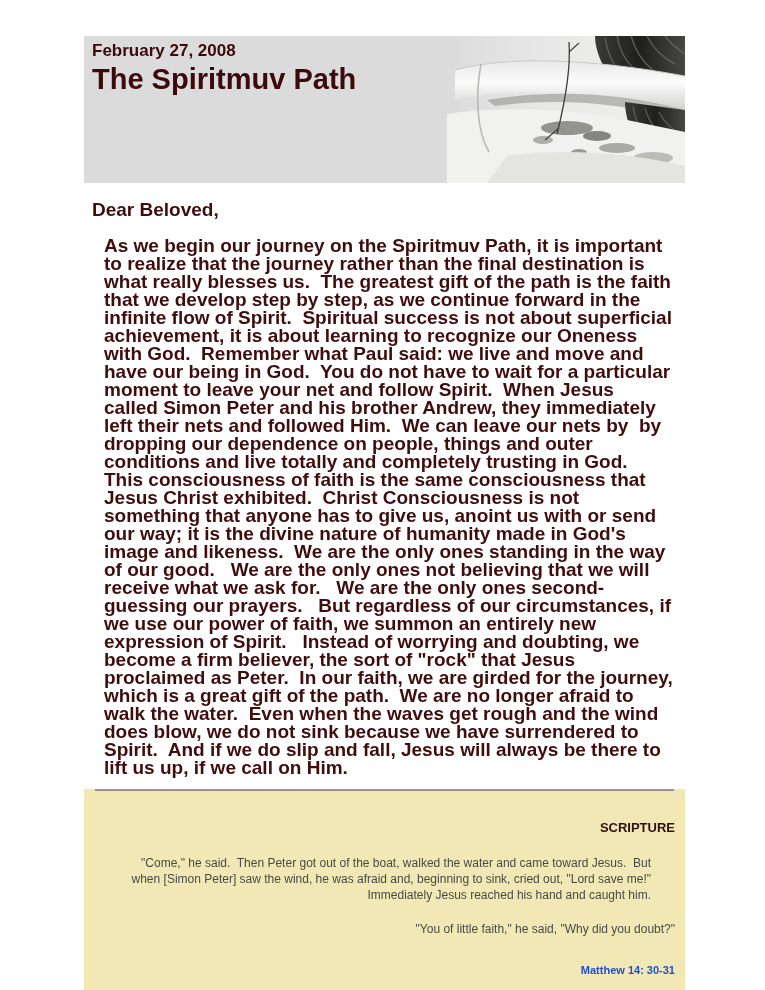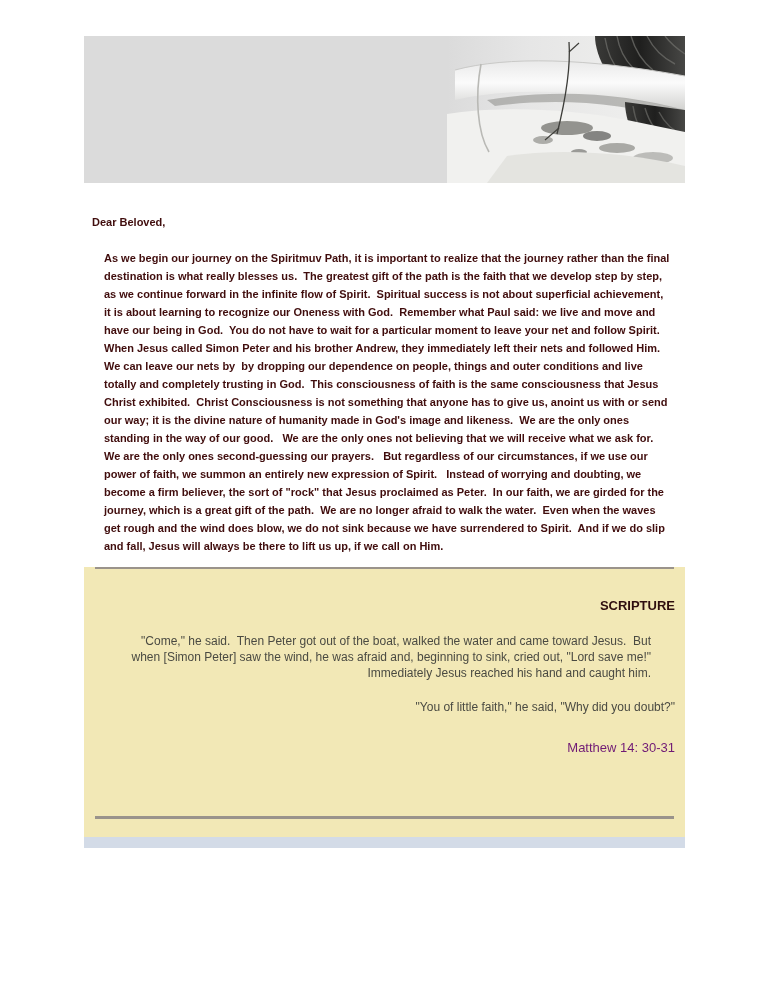--- a/index.html
+++ b/index.html
@@ -27,23 +27,23 @@
   .newsletter-title {
     font-size: 29px; font-weight: bold; color: #3c0a0a;
     line-height: 32px; margin-top: 2px;
   }
   .photo-wrap { position: absolute; right: 0; top: 0; width: 238px; height: 147px; z-index: 1; }
 
   
   .letter {
     color: #400d0d;
     font-weight: bold;
-    font-size: 11px;
+    font-size: 19px;
     line-height: 18px;
-    padding: 30px 0 0 8px;
+    padding: 18px 0 0 8px;
     width: 593px;
   }
   .salutation { margin: 0 0 18px 0; }
   .letter-body { margin: 12px; white-space: pre-wrap; }
 
   
   .scripture-box {
     background: #f2e8b6;
     margin-top: 6px;
     padding: 0 10px 18px 10px;
@@ -58,35 +58,39 @@
   }
   .scripture-passage {
     font-size: 12px; color: #4a4a42; line-height: 16px;
     margin: 20px 24px 0 24px; white-space: pre-wrap;
   }
   .scripture-quote {
     font-size: 12px; color: #4a4a42; line-height: 16px;
     margin-top: 18px; white-space: pre-wrap;
   }
   .scripture-reference {
-    font-weight: normal; font-size: 13px; color: #701a75;
+    font-weight: bold; font-size: 11px; color: #1d4ed8;
     margin-top: 26px; line-height: 14px;
   }
   .bottom-rule { margin-top: 61px; height: 3px; }
 
   
   .footer-band { height: 11px; background: #d3dbe7; }
 </style>
 </head>
 <body>
 
 <div class="page">
   <div class="content-col">
 
     <div class="masthead">
+      <div class="masthead-text">
+        <div class="date-line">February 27, 2008</div>
+        <div class="newsletter-title">The Spiritmuv Path</div>
+      </div>
       <div class="photo-wrap">
         <svg width="238" height="147" viewBox="0 0 238 147" xmlns="http://www.w3.org/2000/svg">
           <defs>
             <linearGradient id="bgfade" x1="0" y1="0" x2="1" y2="0">
               <stop offset="0" stop-color="#dbdbdb"></stop>
               <stop offset="0.35" stop-color="#e6e6e6"></stop>
               <stop offset="1" stop-color="#f2f2f0"></stop>
             </linearGradient>
             <linearGradient id="snowband" x1="0" y1="0" x2="0" y2="1">
               <stop offset="0" stop-color="#e9e9e9"></stop>

